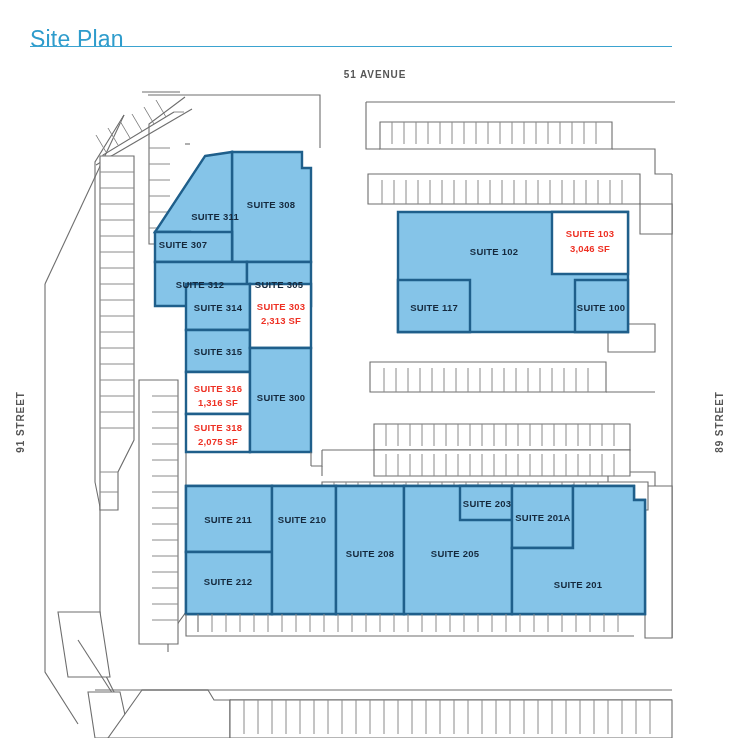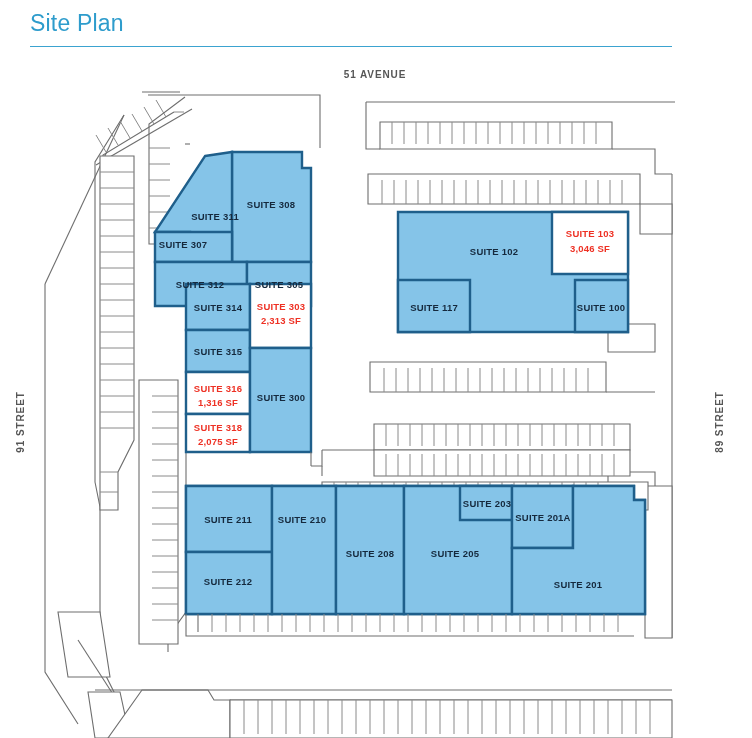--- a/index.html
+++ b/index.html
@@ -17,21 +17,21 @@
     position: relative;
   }
   #page {
     width: 752px;
     height: 738px;
     position: relative;
   }
   .page-title {
     position: absolute;
     left: 30px;
-    top: 8px;
+    top: 24px;
     font-size: 23px;
     font-weight: 400;
     color: #2e9ccc;
     letter-spacing: 0.2px;
     line-height: 30px;
   }
   .title-rule {
     position: absolute;
     left: 30px;
     top: 46px;

